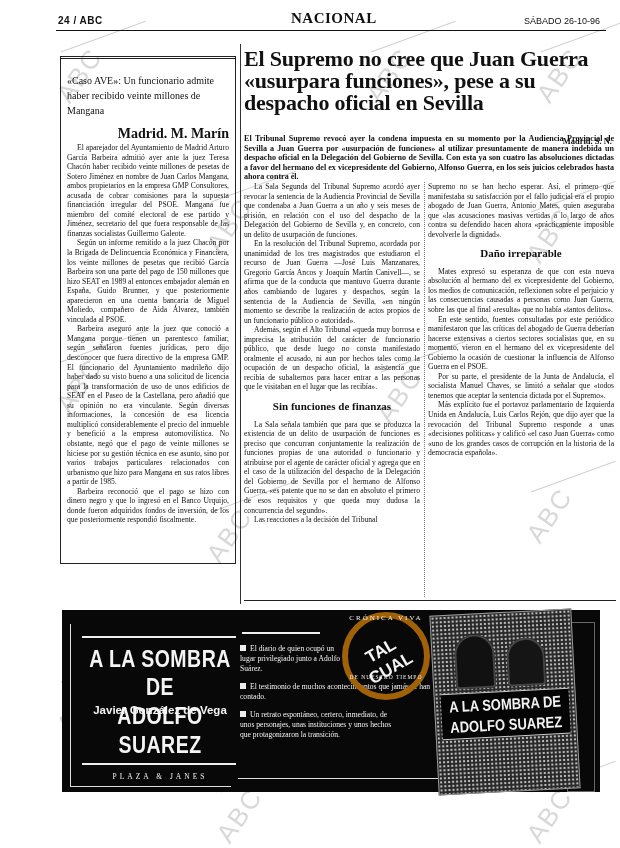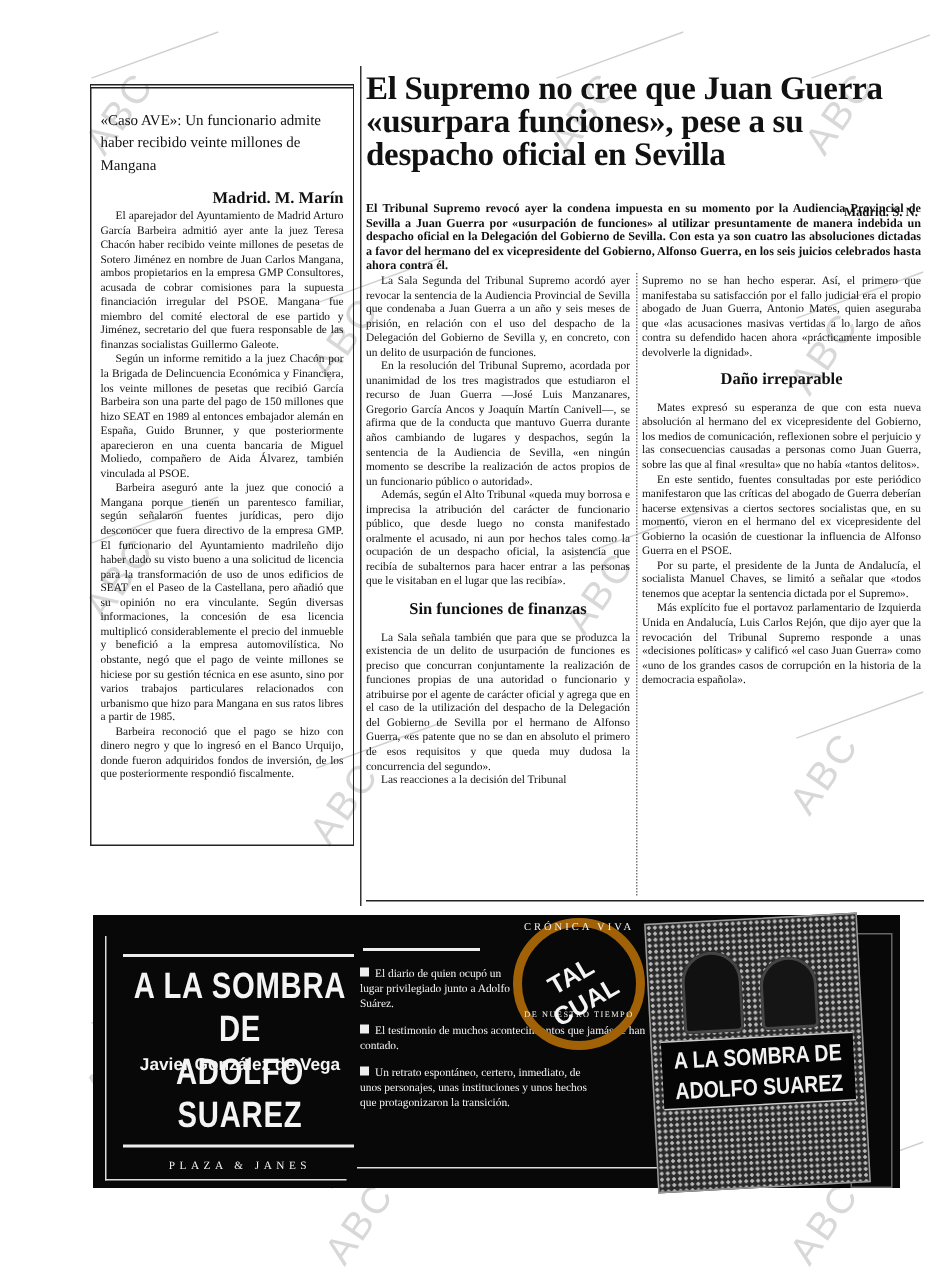--- a/index.html
+++ b/index.html
@@ -15,21 +15,21 @@
   .hdr .section { position: absolute; left: 235px; top: 2px; font-family: "Liberation Serif", serif; font-size: 15px; font-weight: bold; letter-spacing: 0.5px; }
   .hdr .date { position: absolute; right: 6px; top: 8px; font-family: "Liberation Sans", sans-serif; font-size: 9px; }
 
   
   .wm { position: absolute; font-family: "Liberation Sans", sans-serif; font-size: 26px; color: #d8d8d8; transform: rotate(-55deg); letter-spacing: 2px; pointer-events: none; }
   .wm::after { content: ""; position: absolute; left: 30px; top: 12px; width: 90px; height: 1px; background: #d0d0d0; transform: rotate(35deg); }
 
   
   .box { position: absolute; left: 60px; top: 56px; width: 176px; height: 508px; border: 1px solid #222; border-top: 3px double #222; padding: 6px 6px 4px 6px; box-sizing: border-box; }
   .box .head { font-family: "Liberation Serif", serif; font-weight: normal; font-size: 10px; line-height: 15px; text-align: left; margin: 8px 0 8px; }
-  .box .byline { text-align: right; font-size: 11px; font-weight: bold; margin-bottom: 1px; }
+  .box .byline { text-align: right; font-size: 14px; font-weight: bold; margin-bottom: 1px; }
   .body { font-size: 7.6px; line-height: 9.55px; text-align: justify; hyphens: auto; }
   .body p { margin: 0; text-indent: 10px; }
 
   
   .main-head { position: absolute; left: 244px; top: 48px; width: 372px; font-family: "Liberation Serif", serif; font-weight: bold; font-size: 22px; line-height: 22px; letter-spacing: -0.2px; }
   .main-sub { position: absolute; left: 244px; top: 102px; width: 372px; font-family: "Liberation Serif", serif; font-weight: bold; font-size: 11px; }
   .main-byline { position: absolute; right: 8px; top: 136px; font-size: 8.5px; font-weight: bold; }
   .main-lead { position: absolute; left: 244px; top: 134px; width: 370px; font-size: 8.1px; line-height: 9.6px; font-weight: bold; text-align: justify; }
   .col-mid { position: absolute; left: 244px; top: 182px; width: 176px; }
   .col-right { position: absolute; left: 428px; top: 182px; width: 186px; }
@@ -77,20 +77,25 @@
   <div class="wm" style="left:200px;top:210px;">ABC</div>
   <div class="wm" style="left:200px;top:520px;">ABC</div>
   <div class="wm" style="left:210px;top:800px;">ABC</div>
   <div class="wm" style="left:360px;top:60px;">ABC</div>
   <div class="wm" style="left:370px;top:380px;">ABC</div>
   <div class="wm" style="left:530px;top:60px;">ABC</div>
   <div class="wm" style="left:520px;top:220px;">ABC</div>
   <div class="wm" style="left:520px;top:500px;">ABC</div>
   <div class="wm" style="left:520px;top:800px;">ABC</div>
 
+  <div class="hdr">
+    <span class="folio">24 / ABC</span>
+    <span class="section">NACIONAL</span>
+    <span class="date">SÁBADO 26-10-96</span>
+  </div>
 
   <div class="box">
     <div class="head">«Caso AVE»: Un funcionario admite haber recibido veinte millones de Mangana</div>
     <div class="byline">Madrid. M. Marín</div>
     <div class="body">
       <p>El aparejador del Ayuntamiento de Madrid Arturo García Barbeira admitió ayer ante la juez Teresa Chacón haber recibido veinte millones de pesetas de Sotero Jiménez en nombre de Juan Carlos Mangana, ambos propietarios en la empresa GMP Consultores, acusada de cobrar comisiones para la supuesta financiación irregular del PSOE. Mangana fue miembro del comité electoral de ese partido y Jiménez, secretario del que fuera responsable de las finanzas socialistas Guillermo Galeote.</p>
       <p>Según un informe remitido a la juez Chacón por la Brigada de Delincuencia Económica y Financiera, los veinte millones de pesetas que recibió García Barbeira son una parte del pago de 150 millones que hizo SEAT en 1989 al entonces embajador alemán en España, Guido Brunner, y que posteriormente aparecieron en una cuenta bancaria de Miguel Moliedo, compañero de Aida Álvarez, también vinculada al PSOE.</p>
       <p>Barbeira aseguró ante la juez que conoció a Mangana porque tienen un parentesco familiar, según señalaron fuentes jurídicas, pero dijo desconocer que fuera directivo de la empresa GMP. El funcionario del Ayuntamiento madrileño dijo haber dado su visto bueno a una solicitud de licencia para la transformación de uso de unos edificios de SEAT en el Paseo de la Castellana, pero añadió que su opinión no era vinculante. Según diversas informaciones, la concesión de esa licencia multiplicó considerablemente el precio del inmueble y benefició a la empresa automovilística. No obstante, negó que el pago de veinte millones se hiciese por su gestión técnica en ese asunto, sino por varios trabajos particulares relacionados con urbanismo que hizo para Mangana en sus ratos libres a partir de 1985.</p>
       <p>Barbeira reconoció que el pago se hizo con dinero negro y que lo ingresó en el Banco Urquijo, donde fueron adquiridos fondos de inversión, de los que posteriormente respondió fiscalmente.</p>
     </div>

